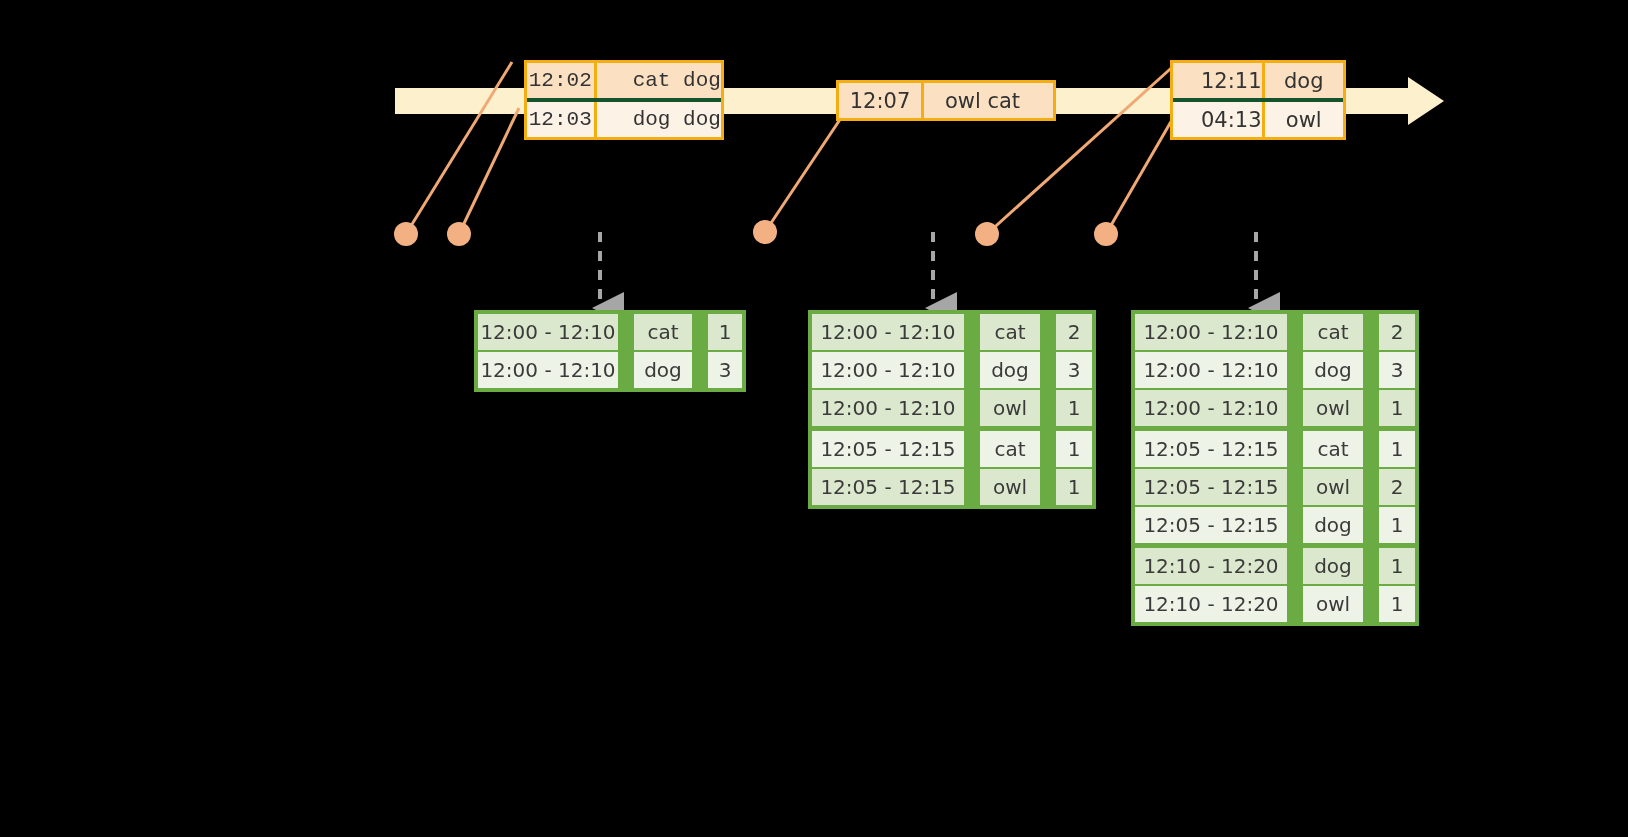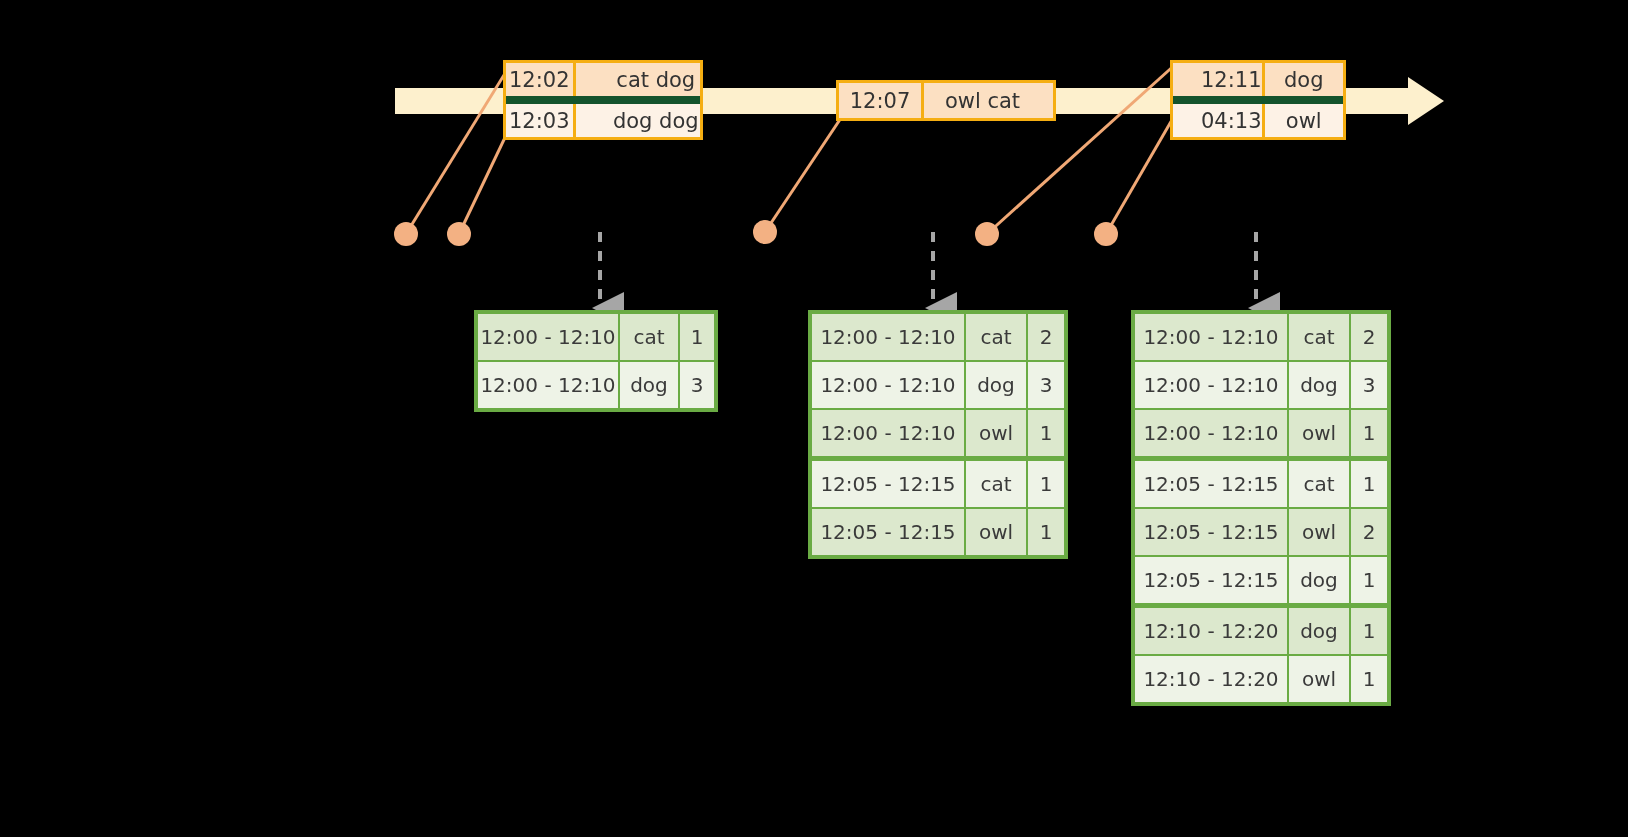--- a/index.html
+++ b/index.html
@@ -50,40 +50,40 @@
     display: flex;
     flex-direction: column;
     z-index: 5;
   }
   .event-row {
     display: flex;
     flex: 1 1 auto;
     min-height: 0;
   }
   .event-row + .event-row {
-    border-top: 8px solid #14532d;
+    border-top: 4px solid #14532d;
     text-align: center;
   }
   .event-row.shade-a { background: #fce0c2; }
   .event-row.shade-b { background: #fdf2e6; }
   .ev-time, .ev-words {
     display: flex;
     align-items: center;
     justify-content: center;
     font-size: 21px;
     color: #333333;
     box-sizing: border-box;
     white-space: nowrap;
   }
   .ev-time {
     border-right: 3px solid #f5ae12;
   }
 
   
-  #event-box-1 { left: 503px; top: 60px; width: 200px; height: 80px; }
+  #event-box-1 { left: 524px; top: 60px; width: 200px; height: 80px; font-family: Liberation Mono, monospace; }
   #event-box-1 .ev-time { width: 85px; }
   #event-box-1 .ev-words { width: 109px; margin-left: 36px; }
 
   
   #event-box-2 { left: 836px; top: 80px; width: 220px; height: 41px; }
   #event-box-2 .ev-time { width: 85px; }
   #event-box-2 .ev-words { width: 109px; padding-left: 8px; }
 
   
   #event-box-3 { left: 1170px; top: 60px; width: 176px; height: 80px; }
@@ -106,22 +106,22 @@
     border: 4px solid #6aab44;
     box-sizing: border-box;
     background: #6aab44;
     display: flex;
     flex-direction: column;
     gap: 2px;
     z-index: 4;
   }
   .res-row {
     display: flex;
-    gap: 2px;
-    height: 46px;
+    gap: 16px;
+    height: 36px;
   }
   .res-row.group-end { margin-bottom: 3px; }
   .res-cell {
     display: flex;
     align-items: center;
     justify-content: center;
     font-size: 20px;
     color: #3a3a3a;
     box-sizing: border-box;
     white-space: nowrap;

